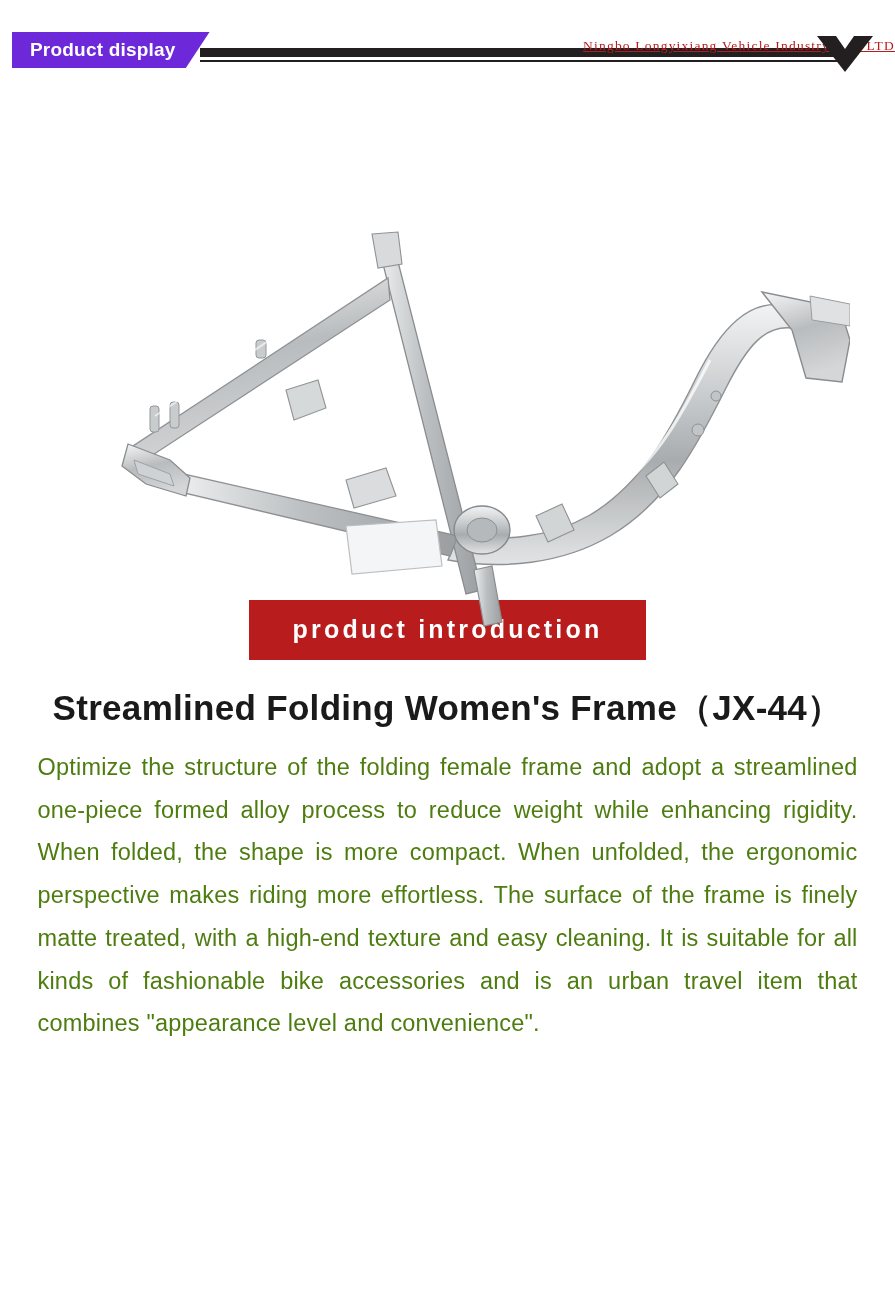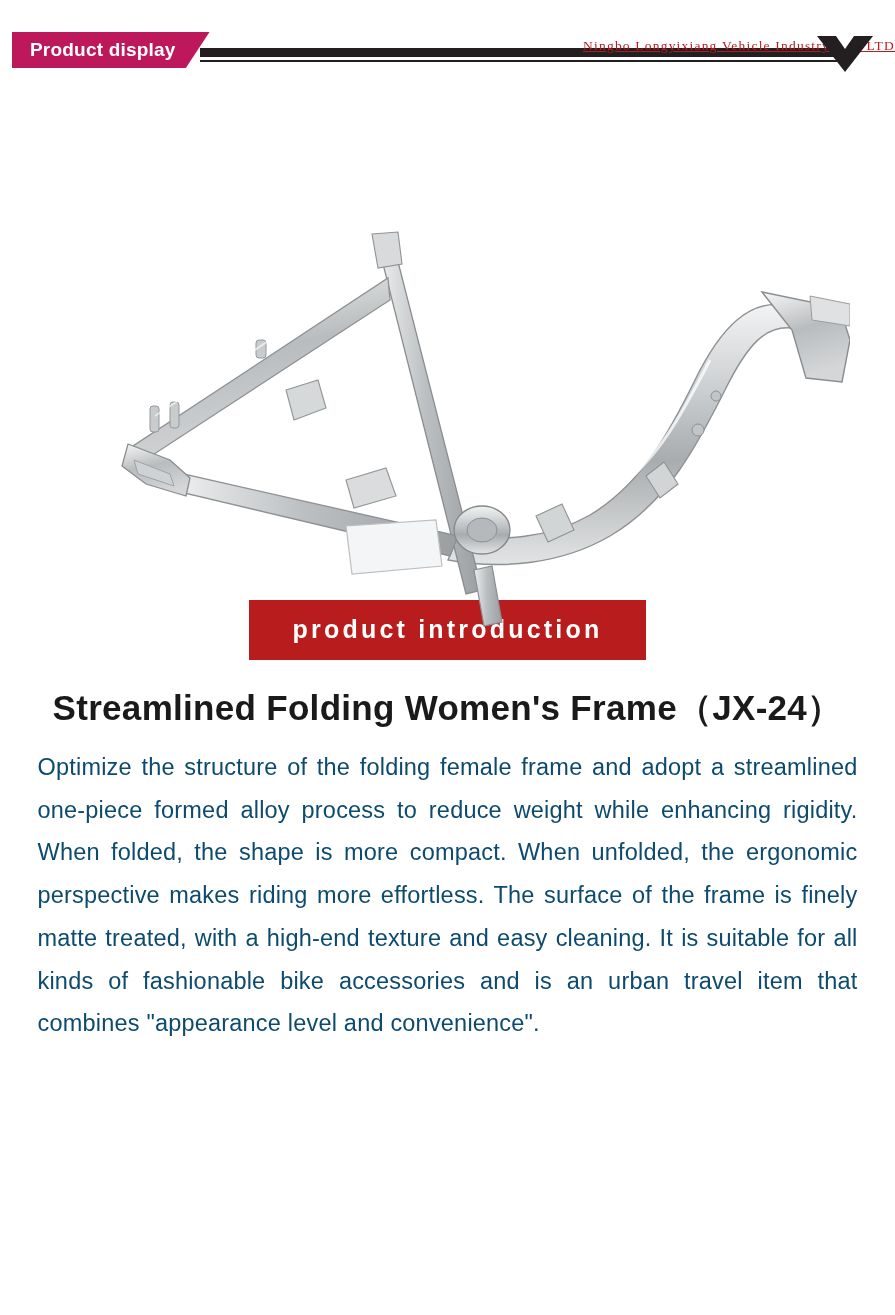--- a/index.html
+++ b/index.html
@@ -34,21 +34,21 @@
     left: 200px;
     top: 60px;
     width: 640px;
     height: 2px;
     background: #231f20;
   }
   .tag-green {
     position: absolute;
     left: 12px;
     top: 32px;
-    background: #be185d;
+    background: #6d28d9;
     color: #ffffff;
     font-size: 19px;
     font-weight: bold;
     padding: 7px 34px 7px 18px;
     letter-spacing: 0.2px;
     line-height: 22px;
     clip-path: polygon(0 0, 100% 0, 88% 100%, 0 100%);
   }
   .company-name {
     position: absolute;
@@ -126,21 +126,21 @@
   }
 
   
   .product-desc {
     margin: 16px auto 0 auto;
     width: 820px;
     text-align: justify;
     text-align-last: left;
     font-size: 23.5px;
     line-height: 1.82;
-    color: #0c4a6e;
+    color: #4d7c0f;
     letter-spacing: 0.2px;
   }
 </style>
 </head>
 <body>
 
 <div class="header">
   <div class="header-bar"></div>
   <div class="header-bar-thin"></div>
   <div class="tag-green">Product display</div>
@@ -208,15 +208,15 @@
 
     <path d="M660,130 C636,176 610,228 566,260" fill="none" stroke="#ffffff" stroke-width="3" opacity="0.75"></path>
     <path d="M250,90 L105,186" fill="none" stroke="#ffffff" stroke-width="2" opacity="0.6"></path>
   </svg>
 </div>
 
 <div class="section-label-row">
   <span class="section-label">product introduction</span>
 </div>
 
-<h1 class="product-title">Streamlined Folding Women's Frame（JX-24）</h1>
+<h1 class="product-title">Streamlined Folding Women's Frame（JX-44）</h1>
 
 <p class="product-desc">Optimize the structure of the folding female frame and adopt a streamlined one-piece formed alloy process to reduce weight while enhancing rigidity. When folded, the shape is more compact. When unfolded, the ergonomic perspective makes riding more effortless. The surface of the frame is finely matte treated, with a high-end texture and easy cleaning. It is suitable for all kinds of fashionable bike accessories and is an urban travel item that combines "appearance level and convenience".</p>
 
 </body></html>

